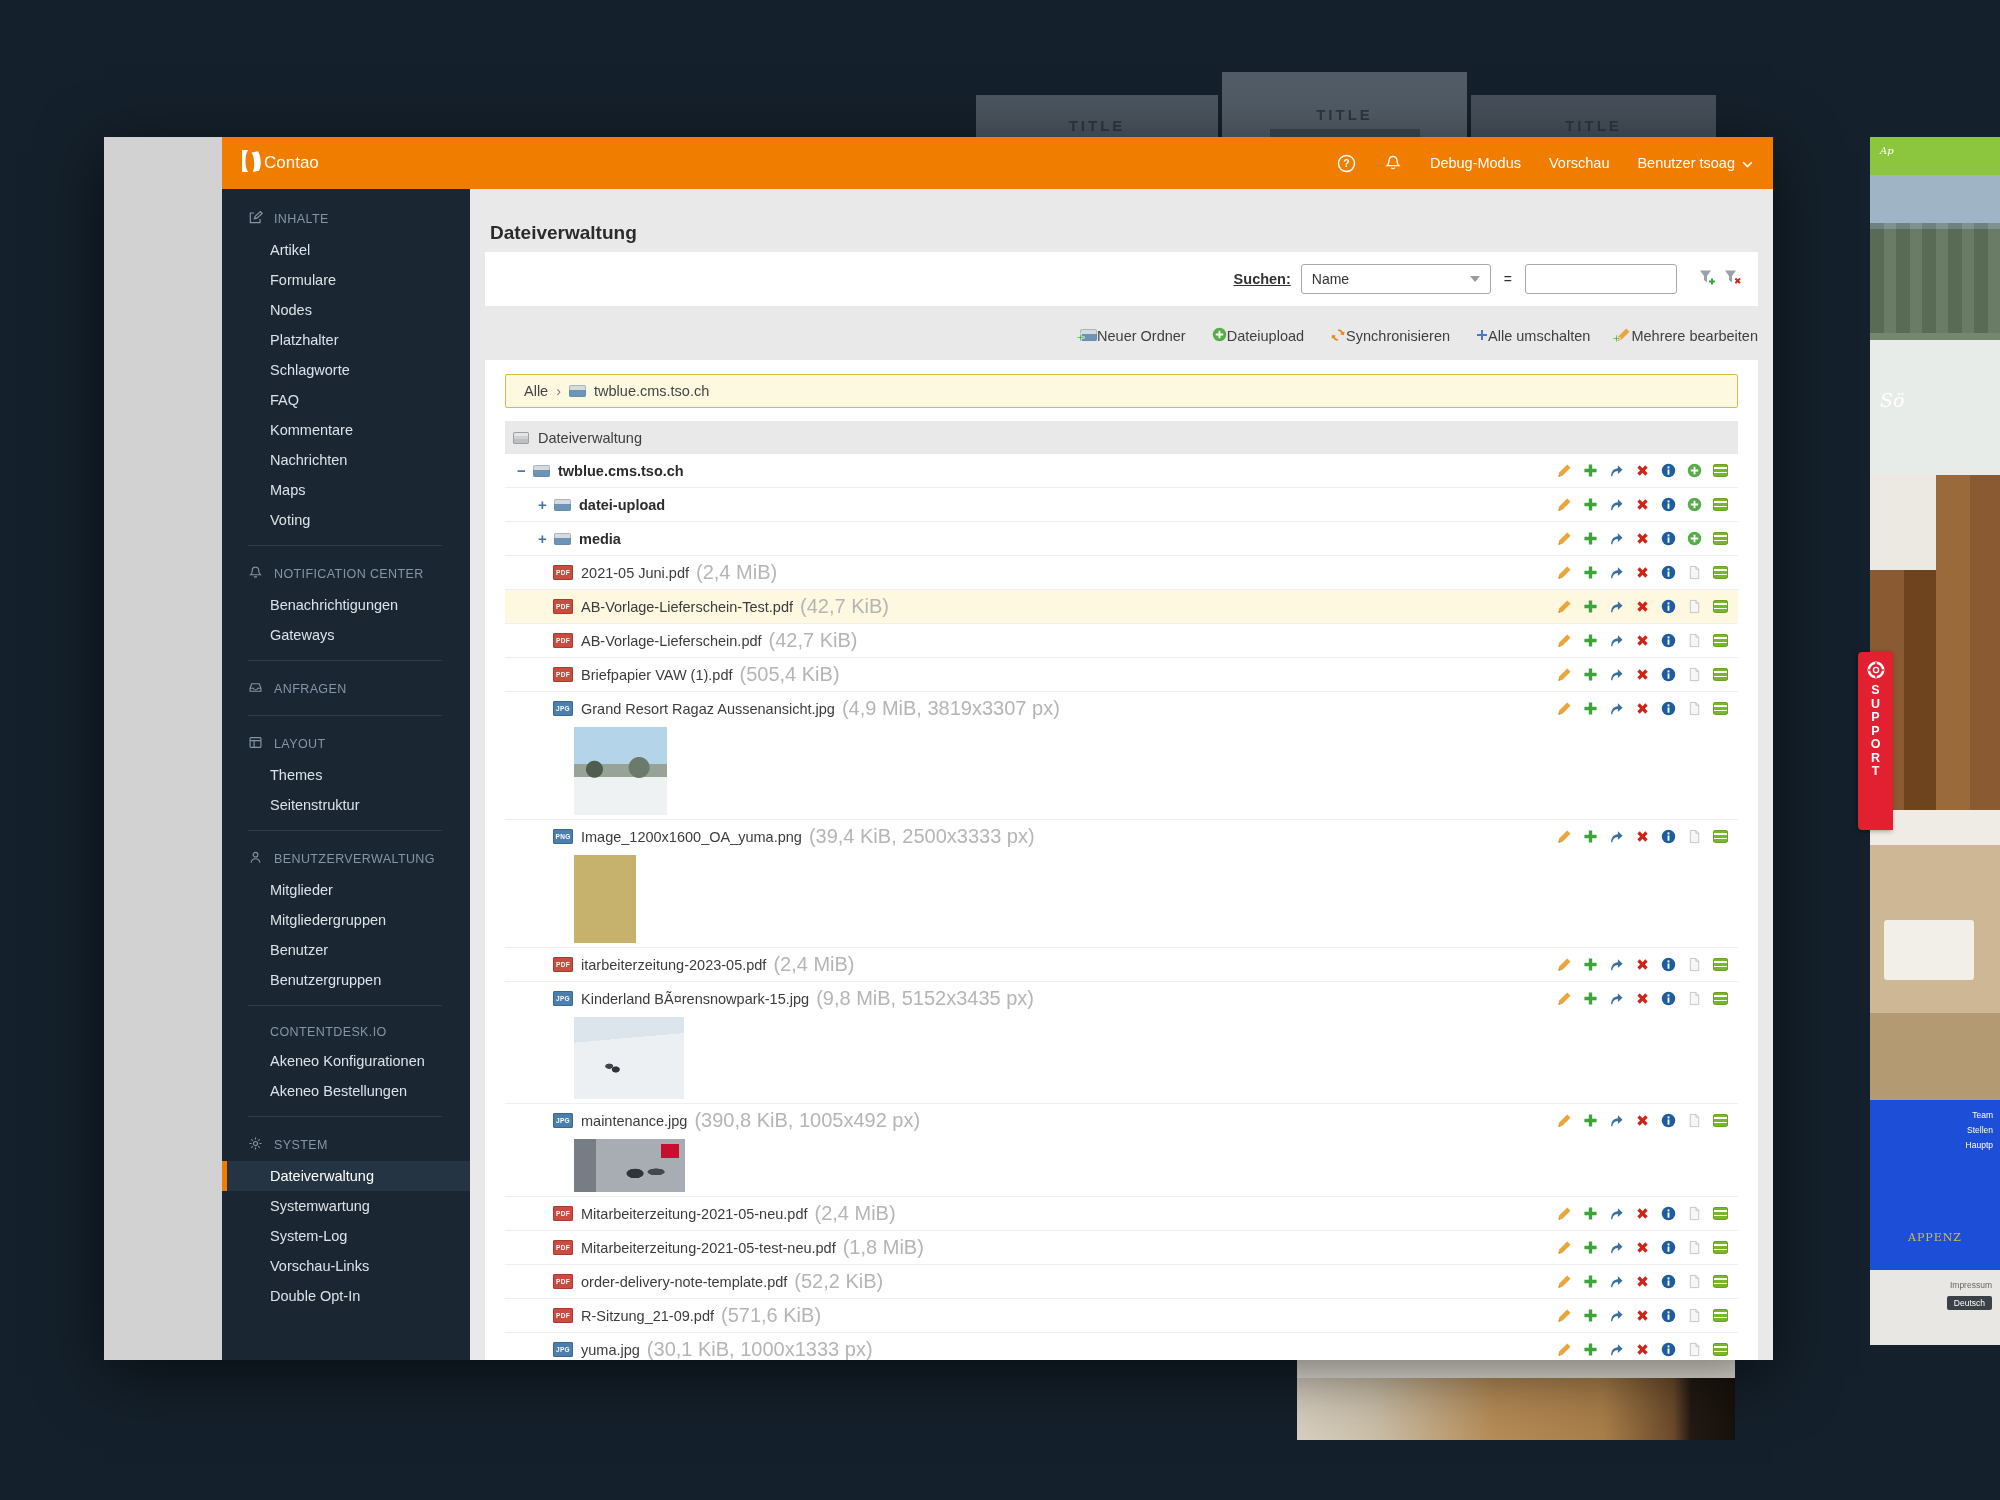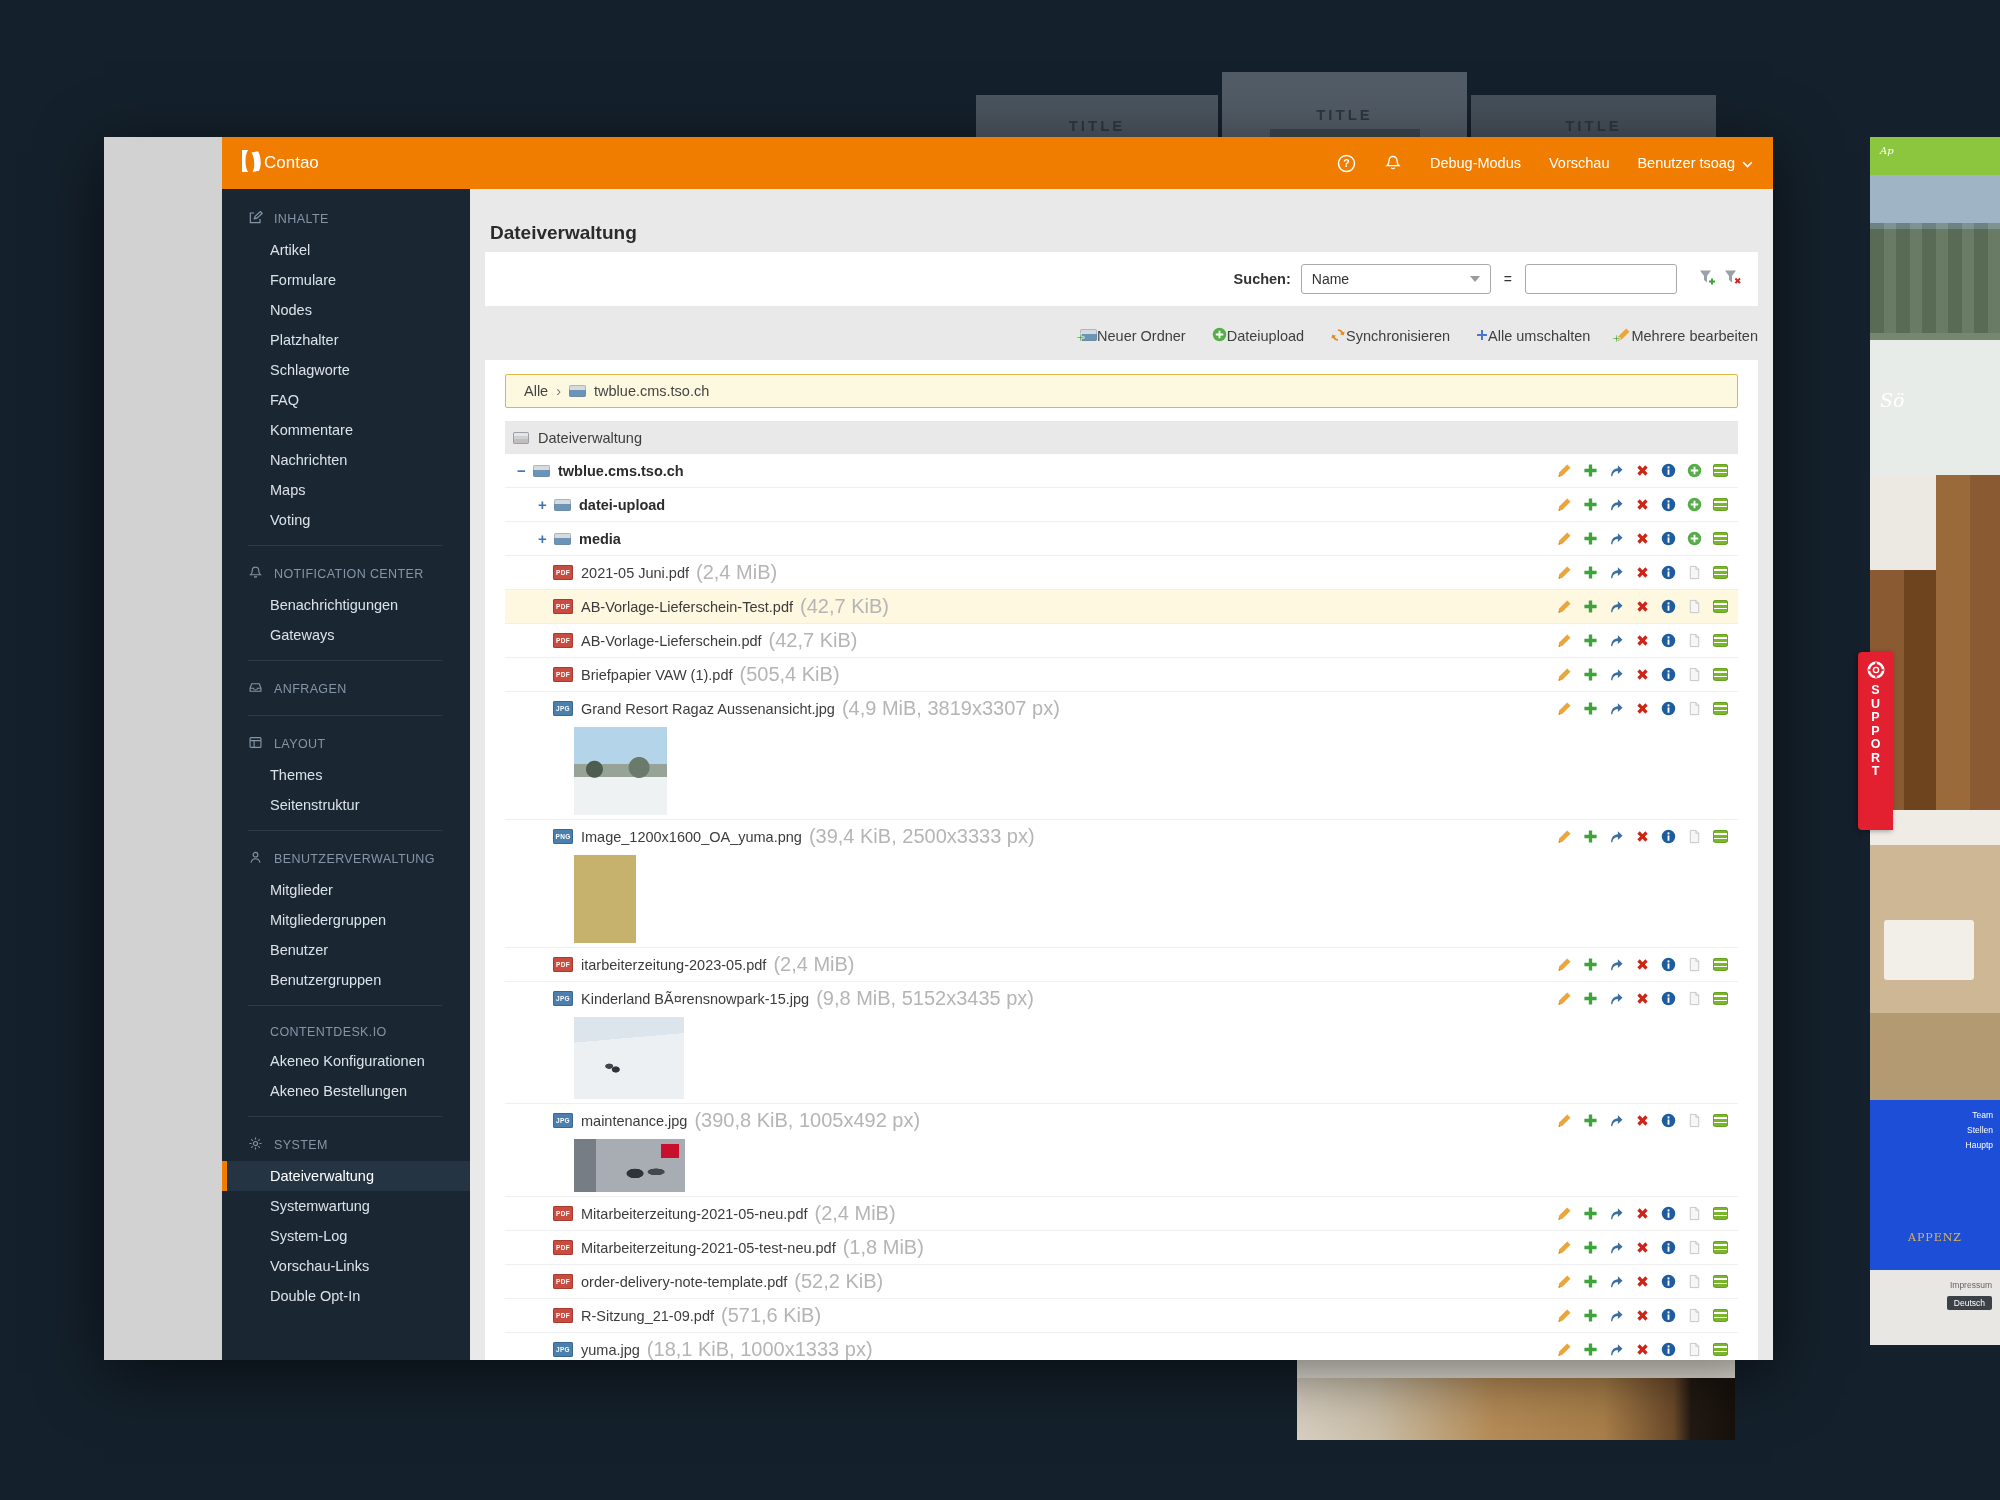--- a/index.html
+++ b/index.html
@@ -48,21 +48,21 @@
   .sec-head{display:flex;align-items:center;gap:11px;padding:9px 0 7px 26px;color:#8595a6;font-size:12.5px;letter-spacing:.4px;}
   .sec-head.noicon{padding-left:48px;}
   .s-item{position:relative;padding-left:48px;line-height:30px;font-size:14.5px;color:#dbe2e8;cursor:pointer;}
   .s-item.active{background:#243442;color:#fff;}
   .s-item.active::before{content:"";position:absolute;left:0;top:0;bottom:0;width:5px;background:#f07d00;}
   .s-div{border-top:1px solid #2e3b48;margin:10px 28px 10px 26px;}
 
   #content{position:absolute;left:366px;top:52px;width:1303px;height:1171px;background:#e9e9e9;}
   #page-title{position:absolute;left:20px;top:20px;font-size:19px;font-weight:bold;color:#2b2b2b;}
   #search-panel{position:absolute;left:15px;right:15px;top:63px;height:54px;background:#fff;display:flex;align-items:center;justify-content:flex-end;gap:10px;padding-right:16px;box-sizing:border-box;}
-  .search-label{font-weight:bold;font-size:14.5px;color:#333;}
+  .search-label{font-weight:bold;font-size:14.5px;color:#333;text-decoration:underline;}
   .select{width:190px;height:30px;border:1px solid #a9a9a9;border-radius:3px;background:#fff;display:flex;align-items:center;justify-content:space-between;padding:0 10px;font-size:14px;color:#333;box-sizing:border-box;cursor:pointer;}
   .select .arr{width:0;height:0;border-left:5px solid transparent;border-right:5px solid transparent;border-top:6px solid #9a9a9a;}
   .eq{font-size:14px;color:#333;margin:0 3px;}
   #search-input{width:152px;height:30px;border:1px solid #a9a9a9;border-radius:3px;font-size:14px;padding:0 6px;box-sizing:border-box;}
   .funnels{display:flex;gap:7px;margin-left:12px;align-items:center;}
 
   #toolbar{position:absolute;left:15px;right:15px;top:128px;height:38px;display:flex;align-items:center;justify-content:flex-end;gap:26px;}
   .tb-item{display:flex;align-items:center;font-size:14.5px;color:#3f3f3f;cursor:pointer;}
 
   #main-panel{position:absolute;left:15px;right:15px;top:171px;bottom:0;background:#fff;overflow:hidden;}
@@ -1056,21 +1056,21 @@
                       </svg>
                     </span>
                     <span class="gdrive"></span>
                   </div>
                 </div>
               </div>
               <div class="row file">
                 <div class="row-line">
                   <span class="badge JPG" style="margin-left: 48px;">JPG</span>
                   <span class="fname">yuma.jpg</span>
-                  <span class="fsize">(18,1 KiB, 1000x1333 px)</span>
+                  <span class="fsize">(30,1 KiB, 1000x1333 px)</span>
                   <div class="acts">
                     <span>
                       <svg width="15" height="15" viewBox="0 0 16 16">
                         <path fill="#eaa63b" d="M10.9 1.6l3.5 3.5-8.6 8.6-4.2 1 .7-4.5z"></path>
                         <path fill="#b5823c" d="M1.6 14.7l2.2-.5-1.7-1.7z"></path>
                       </svg>
                     </span>
                     <span>
                       <svg width="15" height="15" viewBox="0 0 16 16">
                         <path fill="#3fa33c" d="M6.2 1.5h3.6v4.7h4.7v3.6H9.8v4.7H6.2V9.8H1.5V6.2h4.7z"></path>

